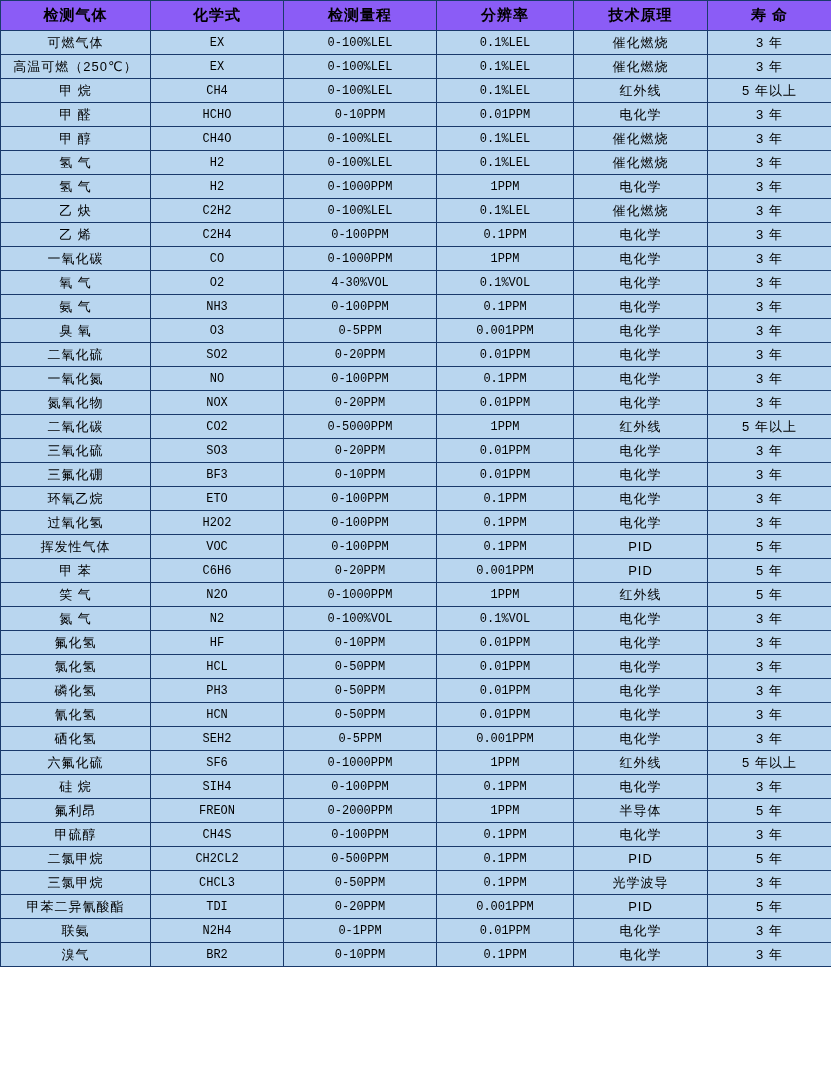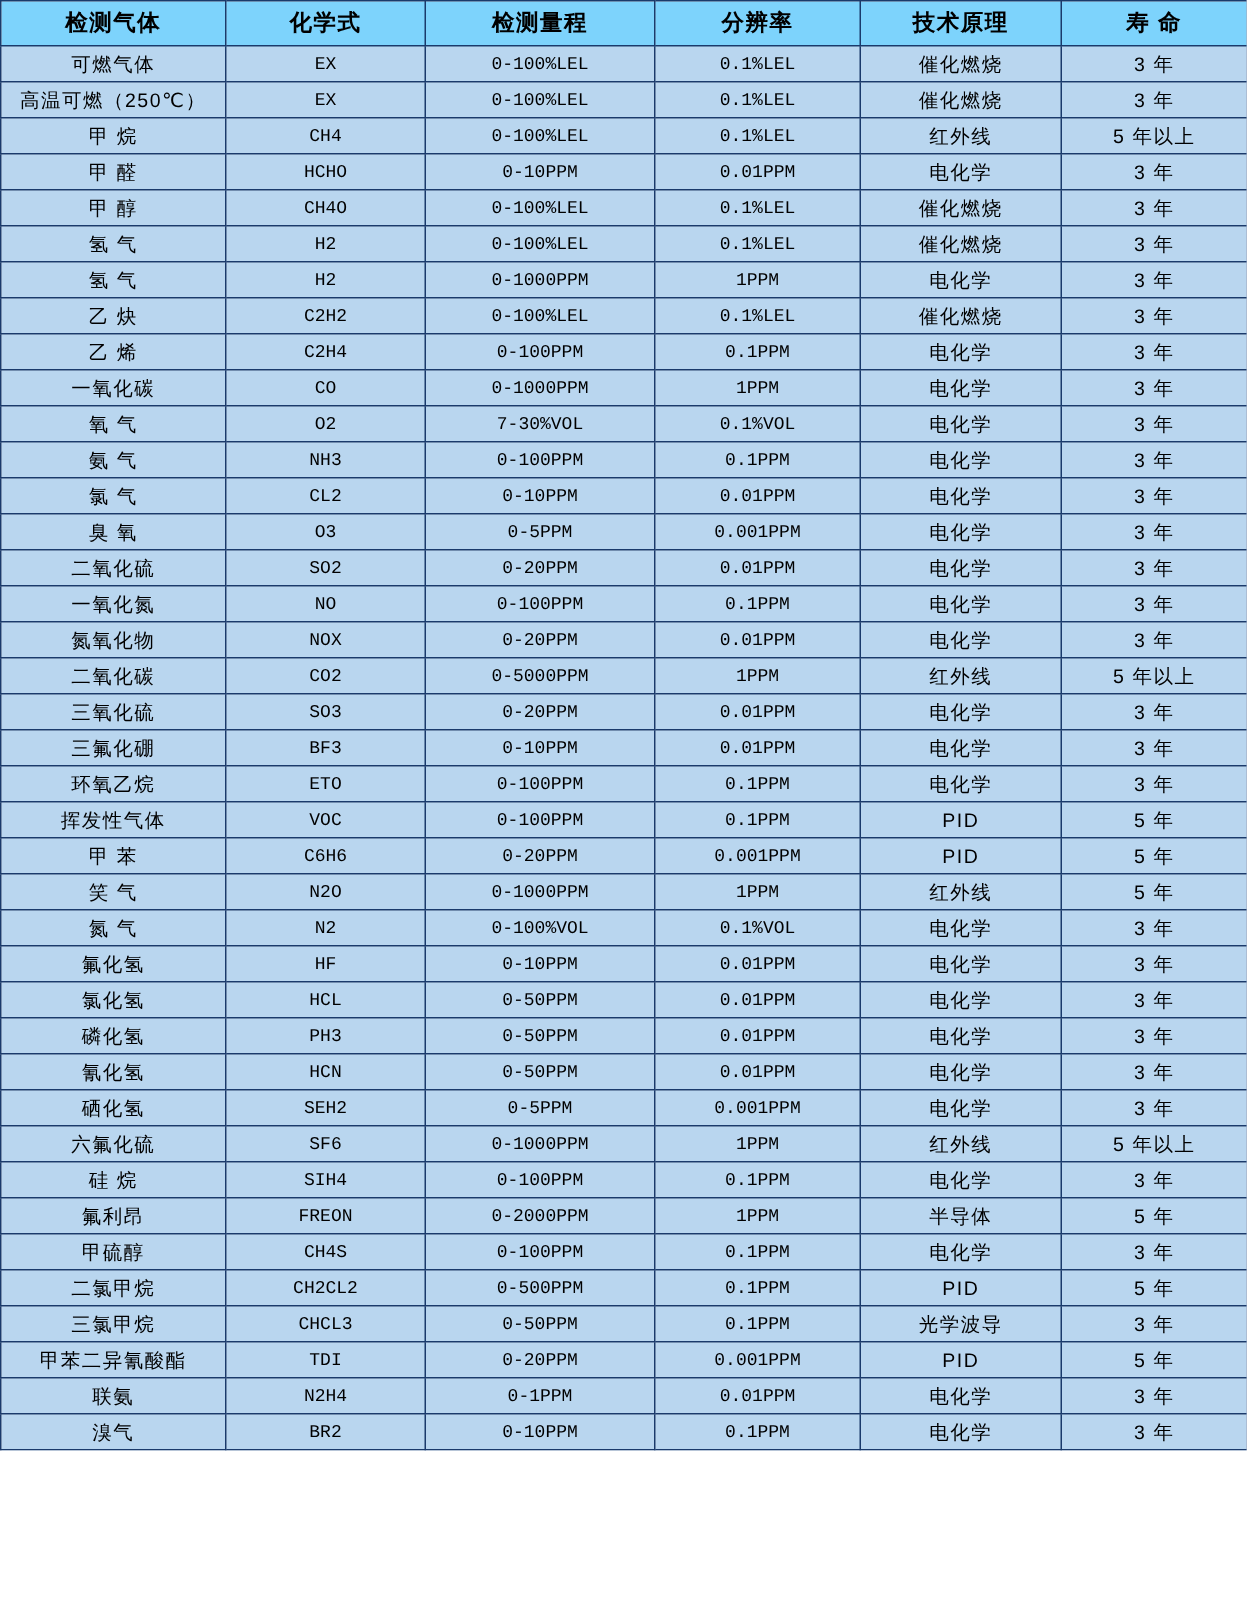--- a/index.html
+++ b/index.html
@@ -17,21 +17,21 @@
     table-layout: fixed;
   }
   #gas-table td, #gas-table th {
     border: 1px solid #1a3a6b;
     text-align: center;
     vertical-align: middle;
     color: #000000;
     padding: 0;
   }
   #gas-table thead th {
-    background: #7dd3fc;
+    background: #8b5cf6;
     height: 29px;
     font-size: 15px;
     font-weight: bold;
     letter-spacing: 1px;
   }
   #gas-table tbody td {
     background: #b9d6ef;
     height: 23px;
     font-size: 13px;
     font-weight: normal;
@@ -156,38 +156,30 @@
         <td class="c-name">一氧化碳</td>
         <td class="c-formula">CO</td>
         <td class="c-range">0-1000PPM</td>
         <td class="c-res">1PPM</td>
         <td class="c-principle">电化学</td>
         <td class="c-life">3 年</td>
       </tr>
       <tr>
         <td class="c-name">氧 气</td>
         <td class="c-formula">O2</td>
-        <td class="c-range">7-30%VOL</td>
+        <td class="c-range">4-30%VOL</td>
         <td class="c-res">0.1%VOL</td>
         <td class="c-principle">电化学</td>
         <td class="c-life">3 年</td>
       </tr>
       <tr>
         <td class="c-name">氨 气</td>
         <td class="c-formula">NH3</td>
         <td class="c-range">0-100PPM</td>
         <td class="c-res">0.1PPM</td>
-        <td class="c-principle">电化学</td>
-        <td class="c-life">3 年</td>
-      </tr>
-      <tr>
-        <td class="c-name">氯 气</td>
-        <td class="c-formula">CL2</td>
-        <td class="c-range">0-10PPM</td>
-        <td class="c-res">0.01PPM</td>
         <td class="c-principle">电化学</td>
         <td class="c-life">3 年</td>
       </tr>
       <tr>
         <td class="c-name">臭 氧</td>
         <td class="c-formula">O3</td>
         <td class="c-range">0-5PPM</td>
         <td class="c-res">0.001PPM</td>
         <td class="c-principle">电化学</td>
         <td class="c-life">3 年</td>
@@ -242,20 +234,28 @@
       </tr>
       <tr>
         <td class="c-name">环氧乙烷</td>
         <td class="c-formula">ETO</td>
         <td class="c-range">0-100PPM</td>
         <td class="c-res">0.1PPM</td>
         <td class="c-principle">电化学</td>
         <td class="c-life">3 年</td>
       </tr>
       <tr>
+        <td class="c-name">过氧化氢</td>
+        <td class="c-formula">H2O2</td>
+        <td class="c-range">0-100PPM</td>
+        <td class="c-res">0.1PPM</td>
+        <td class="c-principle">电化学</td>
+        <td class="c-life">3 年</td>
+      </tr>
+      <tr>
         <td class="c-name">挥发性气体</td>
         <td class="c-formula">VOC</td>
         <td class="c-range">0-100PPM</td>
         <td class="c-res">0.1PPM</td>
         <td class="c-principle">PID</td>
         <td class="c-life">5 年</td>
       </tr>
       <tr>
         <td class="c-name">甲 苯</td>
         <td class="c-formula">C6H6</td>

